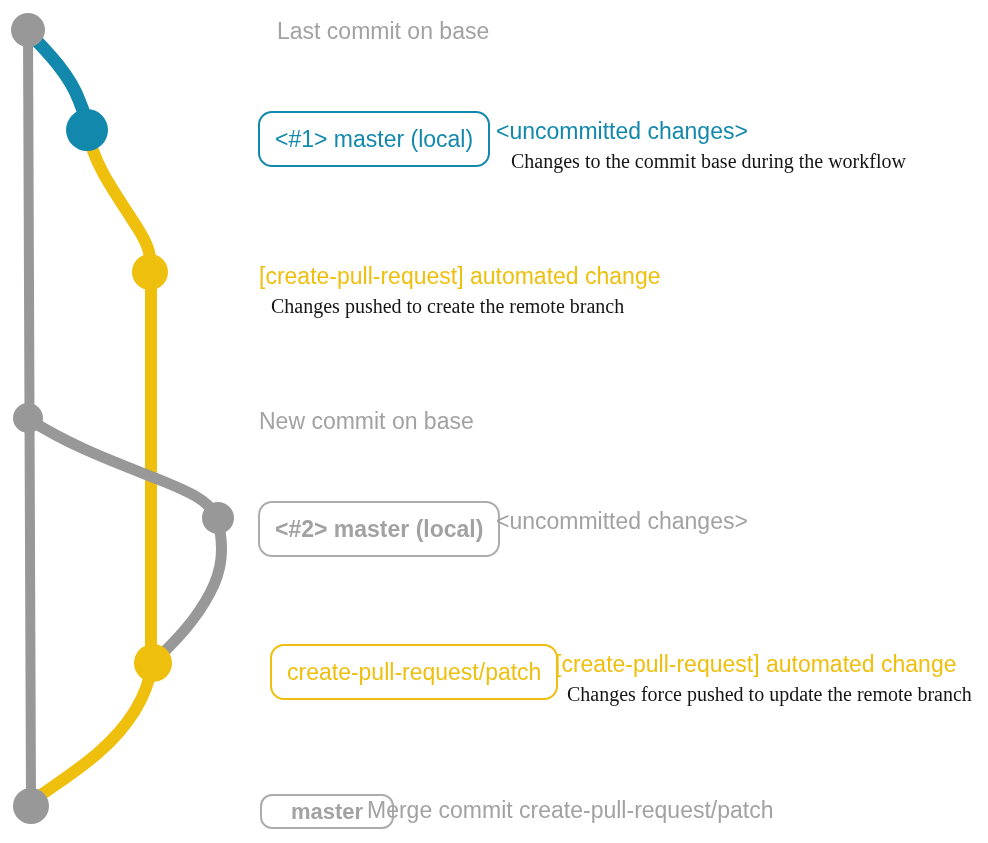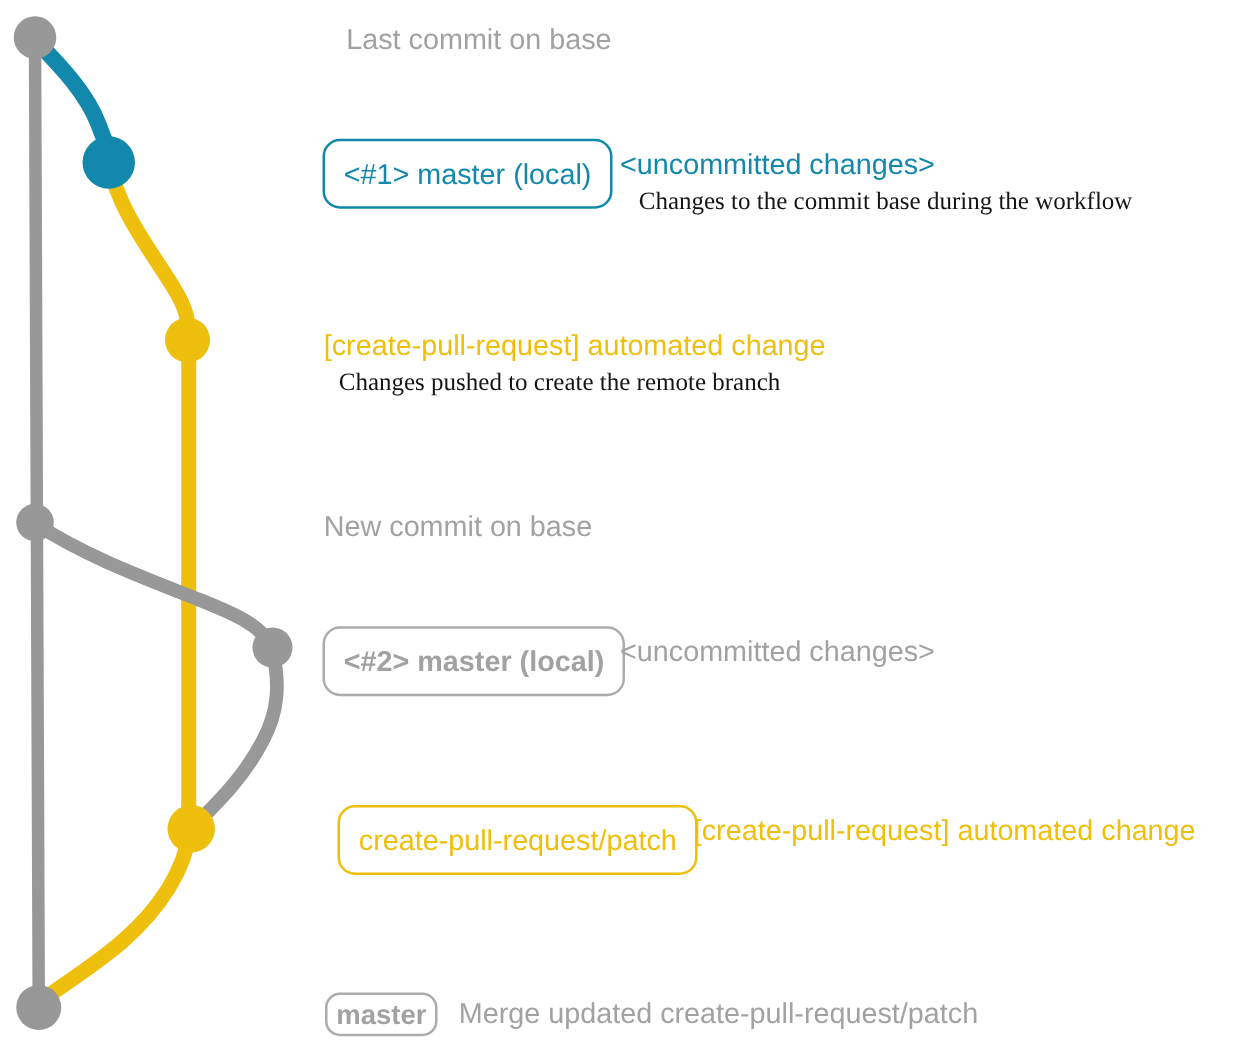--- a/index.html
+++ b/index.html
@@ -42,21 +42,21 @@
     position:absolute;
     display:inline-flex;align-items:center;justify-content:center;
     height:56px;padding:0 15px;
     border:2px solid;border-radius:14px;
     font-size:23px;white-space:nowrap;
     background:#fff;
   }
   .badge-teal{border-color:var(--teal);color:var(--teal);}
   .badge-gray{border-color:var(--badge-gray);color:var(--gray-text);font-weight:bold;}
   .badge-yellow{border-color:var(--yellow);color:var(--yellow);}
-  .badge-small{height:35px;padding:0 7px;font-size:22px;border-radius:12px;}
+  .badge-small{height:35px;padding:0 29px;font-size:22px;border-radius:12px;}
 </style>
 </head>
 <body>
 
 <div class="stage">
 
   <svg class="graph" viewBox="0 0 988 843" aria-hidden="true">
 
     <path class="p-base" d="M28 30 L31 804"></path>
 
@@ -86,17 +86,18 @@
   <div class="lbl title title-yellow" style="left:259px;top:262px;">[create-pull-request] automated change</div>
   <div class="lbl sub" style="left:271px;top:294px;">Changes pushed to create the remote branch</div>
 
   <div class="lbl lbl-gray" style="left:259px;top:407px;">New commit on base</div>
 
   <div class="badge badge-gray" style="left:258px;top:501px;">&lt;#2&gt; master (local)</div>
   <div class="lbl title title-gray" style="left:496px;top:507px;">&lt;uncommitted changes&gt;</div>
 
   <div class="badge badge-yellow" style="left:258px;top:644px;margin-left:12px;">create-pull-request/patch</div>
   <div class="lbl title title-yellow" style="left:555px;top:650px;">[create-pull-request] automated change</div>
+  <div class="lbl sub" style="left:567px;top:682px;">Changes force pushed to update the remote branch</div>
 
   <div class="badge badge-gray badge-small" style="left:260px;top:794px;">master</div>
-  <div class="lbl lbl-gray" style="left:367px;top:796px;">Merge updated create-pull-request/patch</div>
+  <div class="lbl lbl-gray" style="left:367px;top:796px;">Merge commit create-pull-request/patch</div>
 
 </div>
 
 </body></html>

